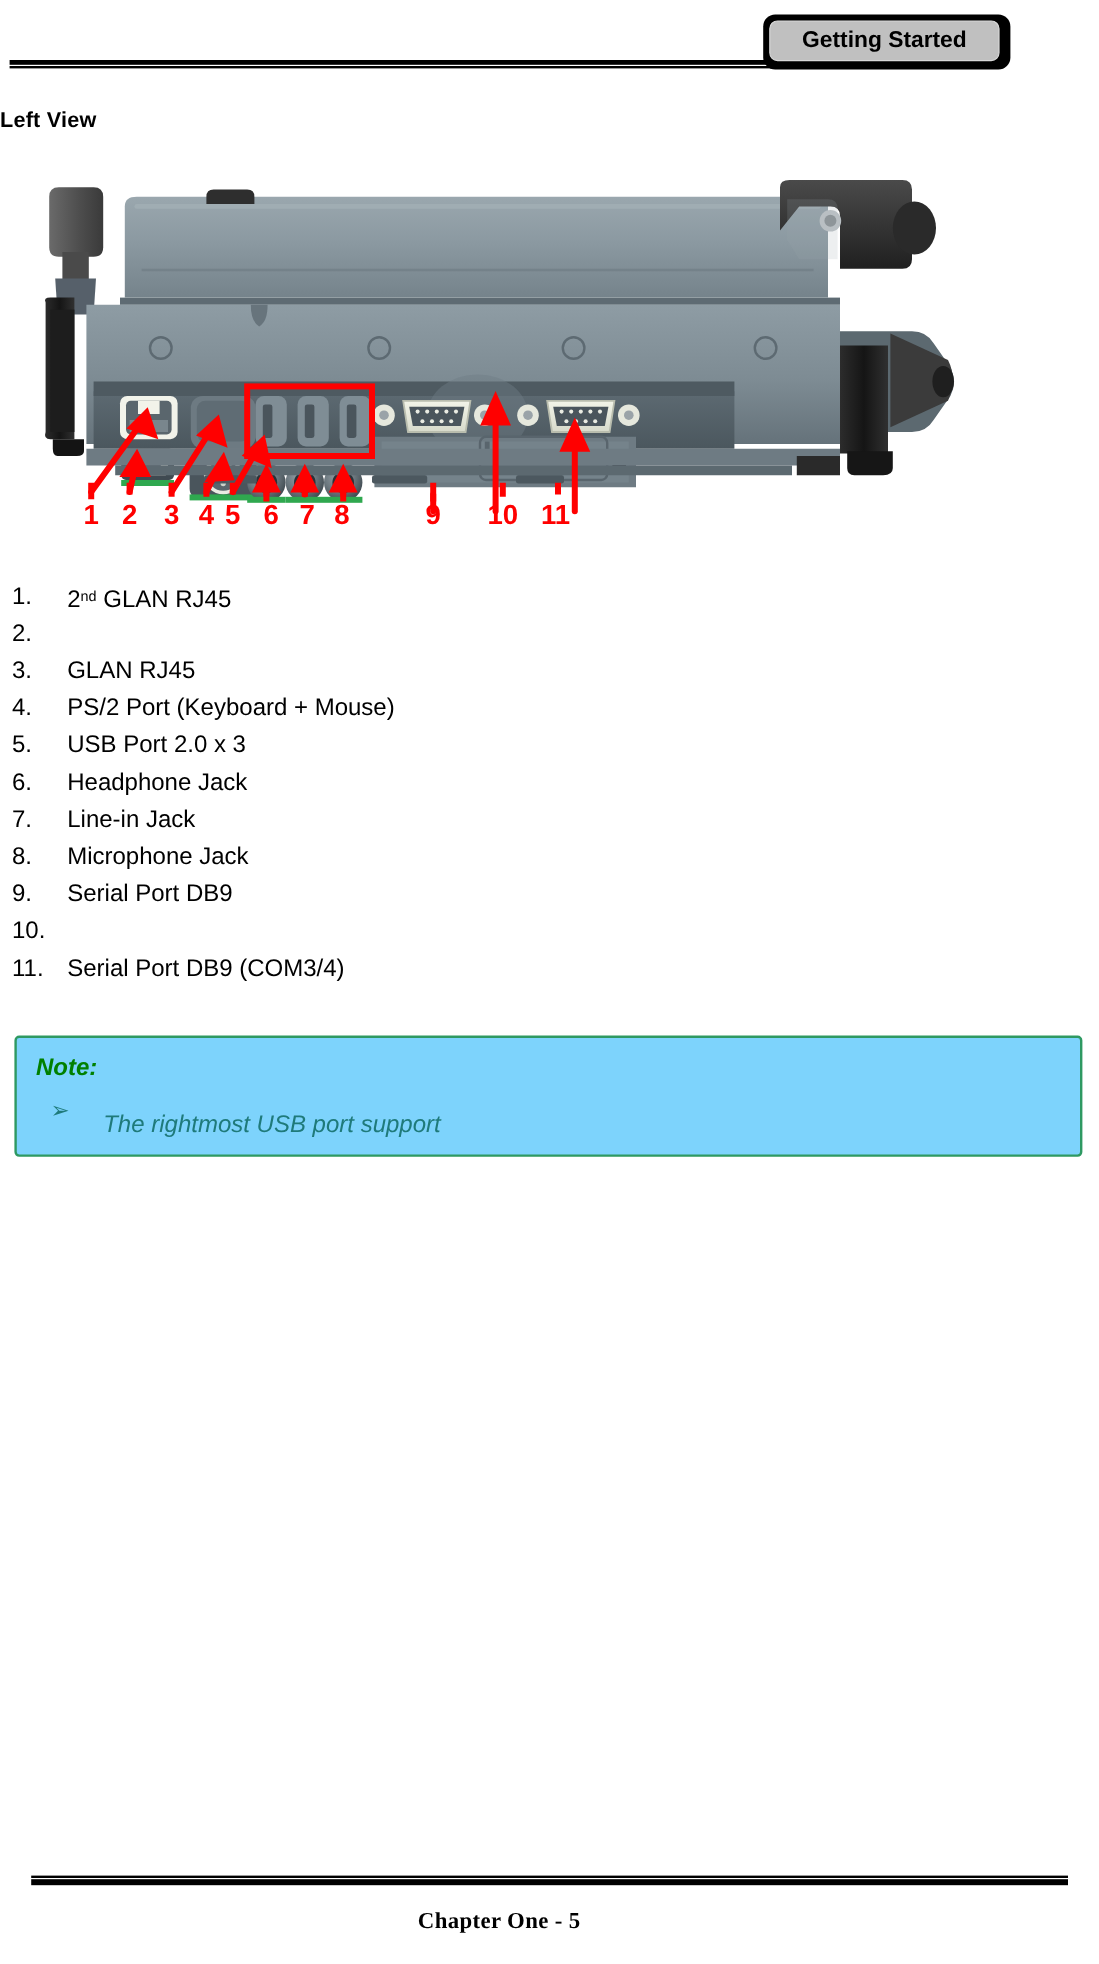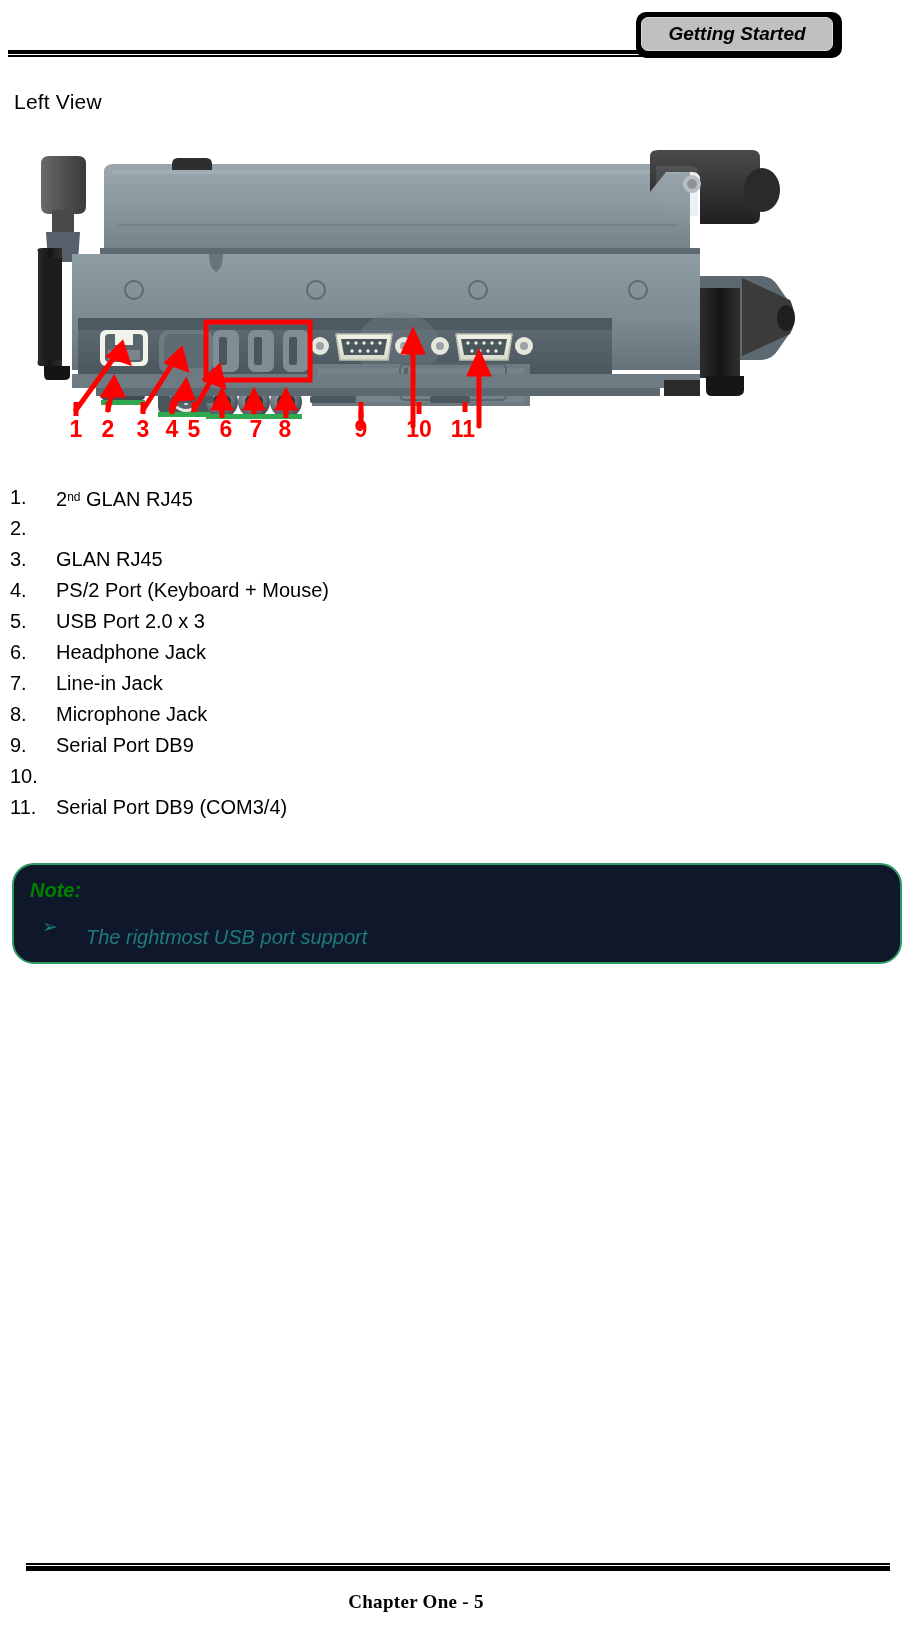--- a/index.html
+++ b/index.html
@@ -64,33 +64,32 @@
     border: 1px solid #d8d8d8;
     border-radius: 7px;
     box-sizing: border-box;
     display: flex;
     align-items: center;
     justify-content: center;
   }
   .header-tab-label {
     font-size: 19px;
     font-weight: bold;
-    font-style: italic;
     color: #000;
     letter-spacing: 0px;
     white-space: nowrap;
   }
 
   
   .page-heading {
     position: absolute;
-    left: 14px;
+    left: 0;
     top: 90px;
-    font-size: 21px;
-    font-weight: normal;
+    font-size: 18px;
+    font-weight: bold;
     letter-spacing: 0.2px;
   }
 
   
   .figure {
     position: absolute;
     left: 0;
     top: 140px;
     width: 916px;
     height: 310px;
@@ -147,23 +146,23 @@
   }
 
   
   .note-box {
     position: absolute;
     left: 12px;
     top: 863px;
     width: 890px;
     height: 101px;
     box-sizing: border-box;
-    background: #0f172a;
+    background: #7dd3fc;
     border: 2px solid #2e9962;
-    border-radius: 22px;
+    border-radius: 4px;
   }
   .note-title {
     position: absolute;
     left: 16px;
     top: 14px;
     font-size: 20px;
     font-weight: bold;
     font-style: italic;
     color: #008000;
   }

